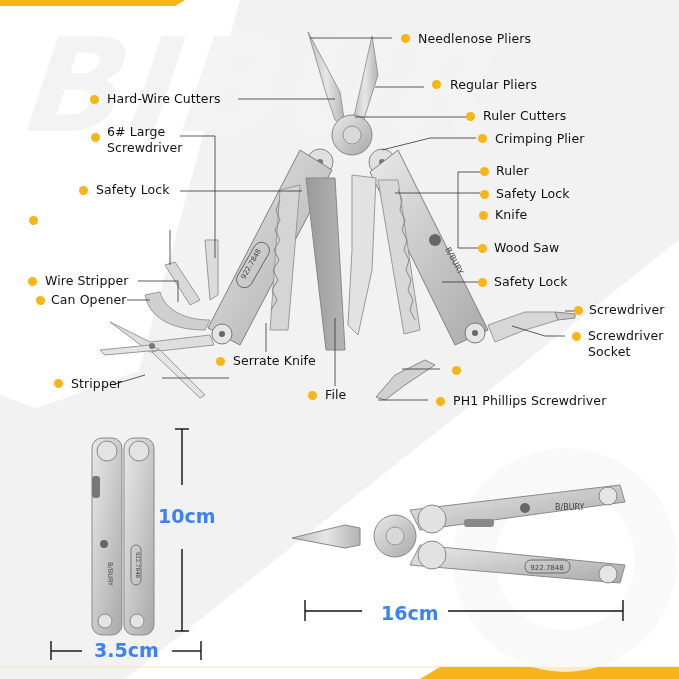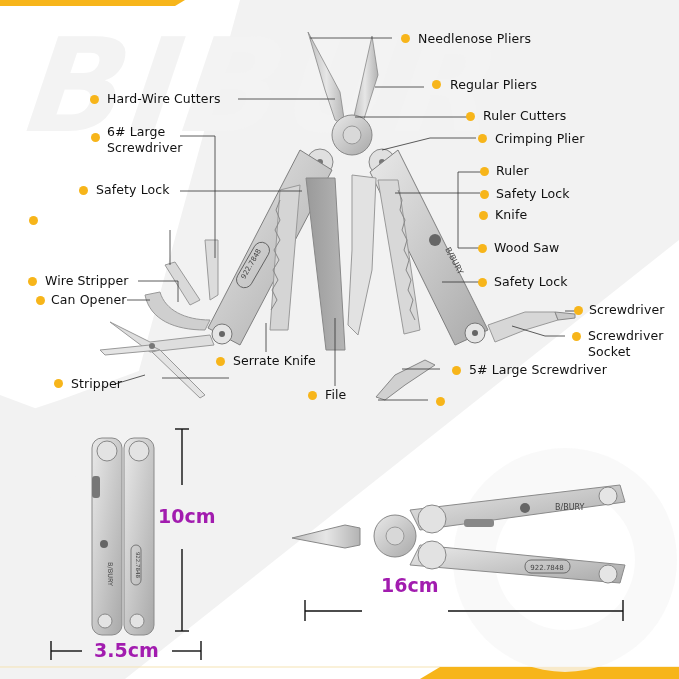--- a/index.html
+++ b/index.html
@@ -13,21 +13,21 @@
     color: #f3f3f3; transform: skewX(-8deg); white-space: nowrap;
   }
   .label {
     position: absolute; font-size: 12.5px; line-height: 16px; white-space: nowrap; color: #111;
     font-family: "DejaVu Sans", sans-serif; letter-spacing: 0.1px; text-align: right;
   }
   .dot {
     position: absolute; width: 9px; height: 9px; border-radius: 50%;
   }
   .dim-text {
-    position: absolute; font-size: 19px; font-weight: bold; color: #a21caf;
+    position: absolute; font-size: 19px; font-weight: bold; color: #3b82f6;
     font-family: "DejaVu Sans", sans-serif; white-space: nowrap;
   }
   svg { position: absolute; left: 0; top: 0; }
 </style>
 </head>
 <body>
 
 <div class="canvas">
 
   <svg class="bg-layer" width="679" height="679" viewBox="0 0 679 679">
@@ -242,27 +242,27 @@
   <span class="label" style="left:589px;top:302px">Screwdriver</span>
 
   <span class="dot" style="left:572px;top:332px;background:#F7B51A"></span>
   <span class="label" style="left:588px;top:328px">Screwdriver</span>
   <span class="label" style="left:588px;top:344px">Socket</span>
 
   <span class="dot" style="left:216px;top:357px;background:#F7B51A"></span>
   <span class="label" style="left:233px;top:353px">Serrate Knife</span>
 
   <span class="dot" style="left:452px;top:366px;background:#F7B51A"></span>
-  <span class="label" style="left:469px;top:362px">5# Large Screwdriver</span>
 
   <span class="dot" style="left:54px;top:379px;background:#F7B51A"></span>
   <span class="label" style="left:71px;top:376px">Stripper</span>
 
   <span class="dot" style="left:308px;top:391px;background:#F7B51A"></span>
   <span class="label" style="left:325px;top:387px">File</span>
 
   <span class="dot" style="left:436px;top:397px;background:#F7B51A"></span>
+  <span class="label" style="left:453px;top:393px">PH1 Phillips Screwdriver</span>
 
   <span class="dim-text" style="left:158px;top:505px">10cm</span>
   <span class="dim-text" style="left:94px;top:639px">3.5cm</span>
-  <span class="dim-text" style="left:381px;top:574px">16cm</span>
+  <span class="dim-text" style="left:381px;top:602px">16cm</span>
 
 </div>
 
 </body></html>

